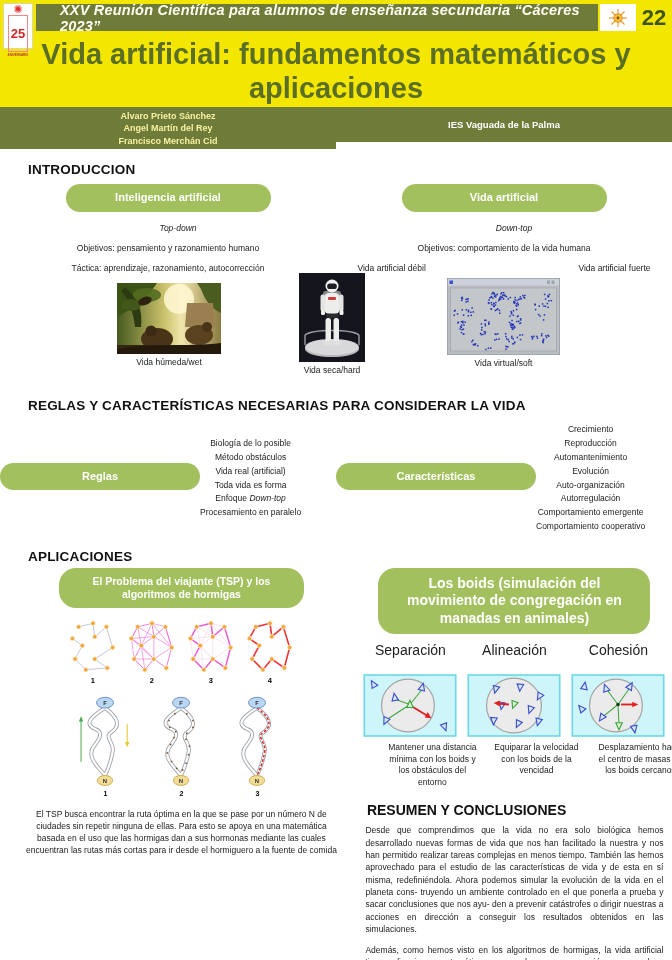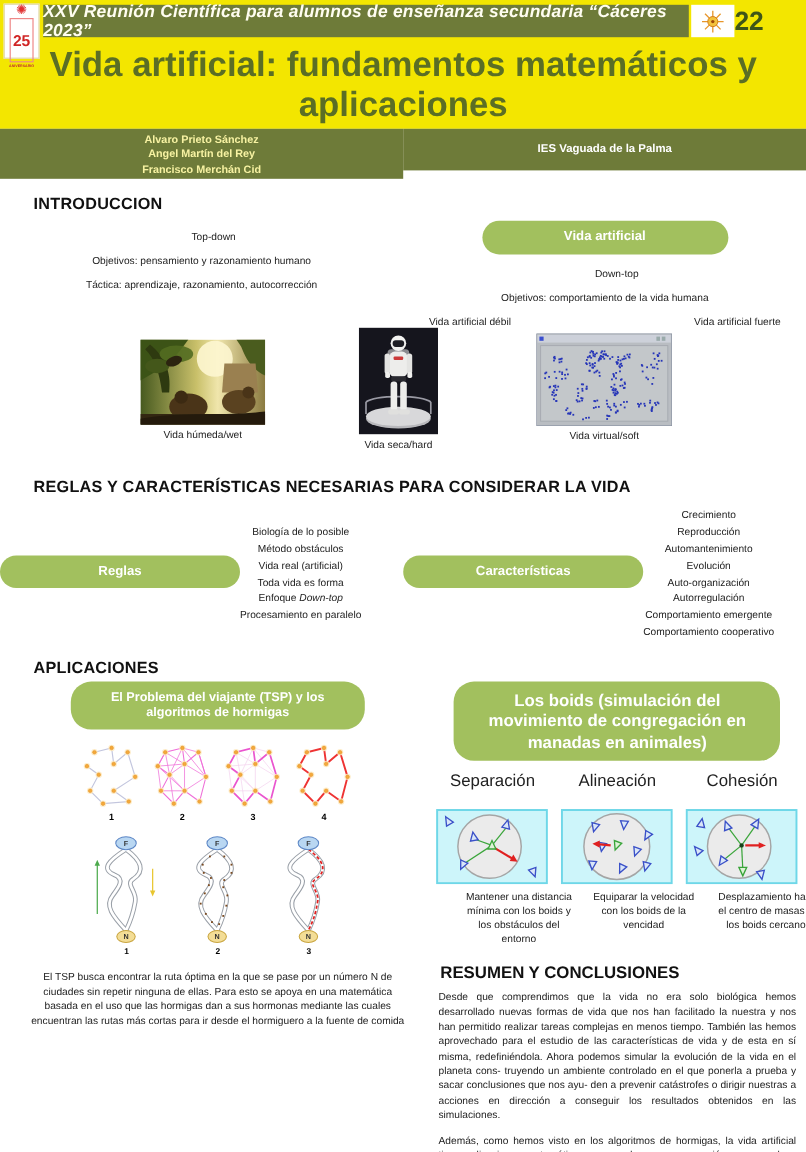--- a/index.html
+++ b/index.html
@@ -3,23 +3,23 @@
 <meta charset="utf-8">
 <style>
   * { margin:0; padding:0; box-sizing:border-box; }
   body { background:#888; font-family:"Liberation Sans", sans-serif; }
   .poster { width:672px; height:960px; background:#fff; margin:0 auto; position:relative; overflow:hidden; }
 
   
   .masthead { background:#f3e600; padding:4px 0 0; position:relative; }
   .mast-band { display:flex; align-items:stretch; height:27px; margin-left:36px; }
   .event-bar { flex:1; background:#6e7b39; display:flex; align-items:center; justify-content:center; }
-  .event-title { color:#fffdf0; font-size:14.5px; font-weight:bold; font-style:italic; letter-spacing:.2px; }
+  .event-title { color:#fffdf0; font-size:14.5px; font-weight:bold; font-style:italic; letter-spacing:.2px;padding-left:24px; }
   .sun-box { width:36px; background:#fff; display:flex; align-items:center; justify-content:center; margin-left:2px; }
-  .num-box { width:60px; display:flex; align-items:center; }
+  .num-box { width:36px; display:flex; align-items:center; justify-content:center; }
   .poster-number { font-size:22px; font-weight:bold; color:#3f5518; }
   .badge25 { position:absolute; top:3px; left:3px; width:30px; height:46px; background:#fff; border:1px solid #e0d8a0;
              display:flex; flex-direction:column; align-items:center; z-index:3; }
   .badge25 .spark { color:#e03030; font-size:11px; line-height:11px; }
   .badge25 .num { color:#d02525; font-size:13px; font-weight:bold; line-height:13px; border:1px solid #e88; padding:11px 2px; }
   .badge25 .lbl { color:#c03030; font-size:3px; font-weight:bold; margin-top:1px; }
   .badge25 .base { width:100%; height:6px; background:linear-gradient(90deg,#e8c020 40%,#d04020 40%); margin-top:auto; }
 
   
   .title-block { background:#f3e600; text-align:center; padding:6px 24px 2px; }
@@ -35,21 +35,21 @@
   
   .sec-heading { font-size:13.5px; font-weight:bold; color:#111; margin:13px 0 4px 28px; letter-spacing:.2px; }
   .pill { background:#a2c05e; color:#fff; font-weight:bold; text-align:center; border-radius:17px; padding:7px 10px; font-size:11px; line-height:1.25; }
   .small-text { font-size:8.5px; color:#222; }
   .cap { font-size:8.5px; color:#222; text-align:center; }
 
   
   .intro-cols { display:flex; }
   .intro-col { width:50%; display:flex; flex-direction:column; align-items:center; }
   .intro-col .pill { width:205px; margin-top:3px; }
-  .approach { margin-top:11px;margin-left:20px; }
+  .approach { font-style:italic; margin-top:11px;margin-left:20px; }
   .intro-line { margin-top:10px; }
   .weak-strong { display:flex; width:92%; justify-content:space-between; margin-top:10px; padding:0 8px; }
 
   .images-strip { position:relative; height:112px; }
   .fig { position:absolute; }
   .fig .cap { margin-top:3px; }
   .img-frame svg { display:block; }
 
   
   .rules-cols { display:flex; margin-top:4px; }
@@ -195,20 +195,21 @@
       <div>Francisco Merchán Cid</div>
     </div>
     <div class="authors-right">
       <div>IES Vaguada de la Palma</div>
     </div>
   </div>
 
   <div class="sec-heading">INTRODUCCION</div>
   <div class="intro-cols">
     <div class="intro-col">
+      <div class="pill">Inteligencia artificial</div>
       <div class="small-text approach">Top-down</div>
       <div class="small-text intro-line">Objetivos: pensamiento y razonamiento humano</div>
       <div class="small-text intro-line">Táctica: aprendizaje, razonamiento, autocorrección</div>
     </div>
     <div class="intro-col">
       <div class="pill">Vida artificial</div>
       <div class="small-text approach">Down-top</div>
       <div class="small-text intro-line">Objetivos: comportamiento de la vida humana</div>
       <div class="weak-strong">
         <span class="small-text">Vida artificial débil</span>

